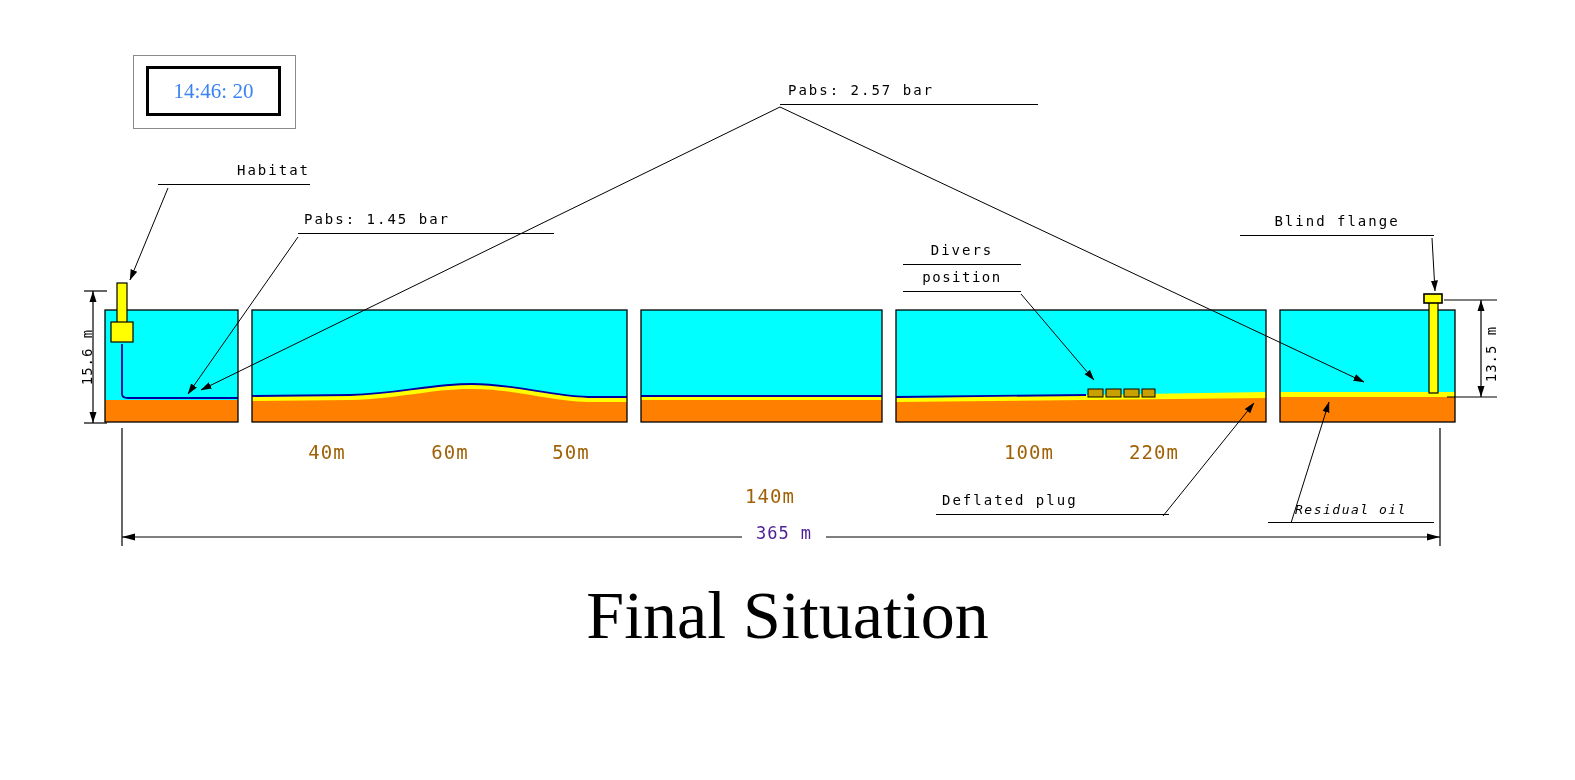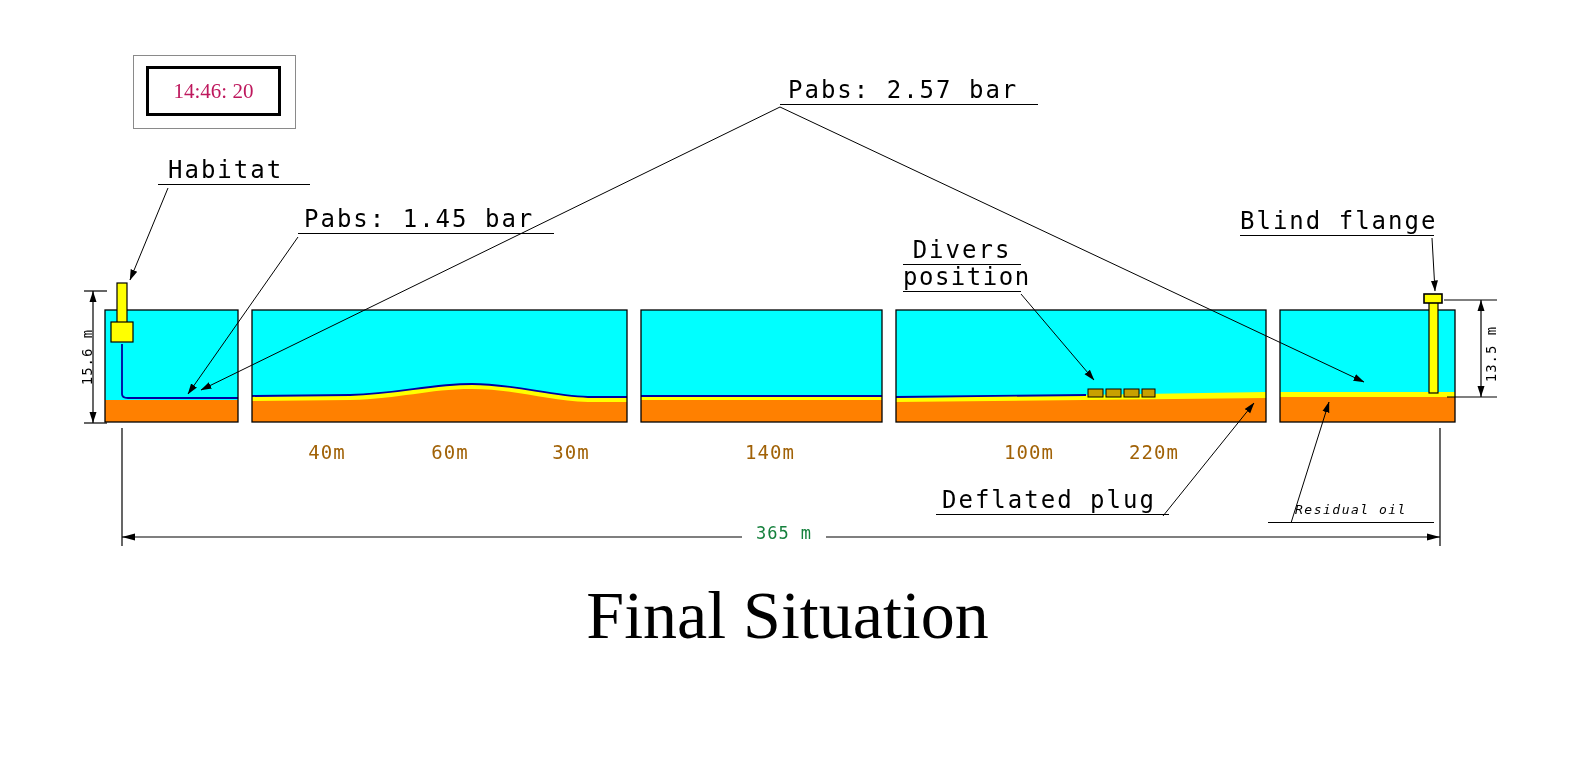--- a/index.html
+++ b/index.html
@@ -1,33 +1,33 @@
 <!DOCTYPE html>
 <html><head>
 <meta charset="utf-8">
 <style>
   html,body{margin:0;padding:0;background:#fff;}
   #canvas{position:relative;width:1575px;height:780px;background:#fff;overflow:hidden;
           font-family:"DejaVu Sans Mono",monospace;}
   svg{position:absolute;left:0;top:0;}
   .cad{position:absolute;color:#000;white-space:nowrap;font-family:"DejaVu Sans Mono",monospace;
-       font-size:24px;letter-spacing:2px;line-height:28px;}
+       font-size:14px;letter-spacing:2px;line-height:28px;}
   .u{border-bottom:1px solid #000;}
   .ctr{text-align:center;}
   .dist{position:absolute;top:441px;width:90px;text-align:center;color:#a16207;
         font-size:19px;letter-spacing:1px;font-family:"DejaVu Sans Mono",monospace;}
   .vlabel{position:absolute;width:100px;text-align:center;color:#000;font-size:14px;
           letter-spacing:1px;transform:rotate(-90deg);font-family:"DejaVu Sans Mono",monospace;}
   #ts-outer{position:absolute;left:133px;top:55px;width:163px;height:74px;
             border:1px solid #8a8a8a;box-sizing:border-box;background:#fff;}
   #ts-inner{position:absolute;left:12px;top:10px;width:135px;height:50px;border:3px solid #000;
             box-sizing:border-box;display:flex;align-items:center;justify-content:center;
-            font-family:"Liberation Serif",serif;font-size:21px;color:#be185d;}
+            font-family:"Liberation Serif",serif;font-size:21px;color:#3b82f6;}
   #total-dim{position:absolute;left:742px;top:523px;width:84px;text-align:center;
-             background:#fff;font-size:17px;letter-spacing:1px;color:#15803d;
+             background:#fff;font-size:17px;letter-spacing:1px;color:#4c1d95;
              font-family:"DejaVu Sans Mono",monospace;}
   #main-title{position:absolute;left:0;right:0;top:576px;text-align:center;color:#000;
               font-family:"Liberation Serif",serif;font-size:68px;}
 </style>
 </head>
 <body>
 
 <div id="canvas">
 
   <svg width="1575" height="780" viewBox="0 0 1575 780">
@@ -123,39 +123,39 @@
       <polygon points="1440,537 1427,533.5 1427,540.5" fill="#000" stroke="none"></polygon>
     </g>
   </svg>
 
   <div id="ts-outer">
     <div id="ts-inner">
       <span>14:46: 20</span>
     </div>
   </div>
 
-  <div class="cad u" style="left:158px;top:156px;width:142px;padding-left:10px;">Habitat</div>
+  <div class="cad u" style="left:158px;top:156px;width:142px;padding-left:10px;text-align:right;">Habitat</div>
 
   <div class="cad u" style="left:298px;top:205px;width:250px;padding-left:6px;">Pabs: 1.45 bar</div>
 
   <div class="cad u" style="left:780px;top:76px;width:250px;padding-left:8px;">Pabs: 2.57 bar</div>
 
   <div class="cad u ctr" style="left:903px;top:236px;width:118px;">Divers</div>
   <div class="cad u ctr" style="left:903px;top:263px;width:118px;letter-spacing:1.5px;">position</div>
 
   <div class="cad u" style="left:936px;top:486px;width:227px;padding-left:6px;">Deflated plug</div>
 
   <div class="cad u ctr" style="left:1240px;top:207px;width:194px;">Blind flange</div>
 
   <div class="cad u ctr" style="left:1268px;top:497px;width:166px;font-size:13px;line-height:25px;letter-spacing:1.5px;font-style:italic;">Residual oil</div>
 
   <div class="dist" style="left:282px;">40m</div>
   <div class="dist" style="left:405px;">60m</div>
-  <div class="dist" style="left:526px;">30m</div>
-  <div class="dist" style="left:725px;">140m</div>
+  <div class="dist" style="left:526px;">50m</div>
+  <div class="dist" style="left:725px;margin-top:44px;">140m</div>
   <div class="dist" style="left:984px;">100m</div>
   <div class="dist" style="left:1109px;">220m</div>
 
   <div class="vlabel" style="left:37px;top:349px;">15.6 m</div>
   <div class="vlabel" style="left:1441px;top:346px;">13.5 m</div>
   <div id="total-dim">365 m</div>
 
   <div id="main-title">Final Situation</div>
 
 </div>

